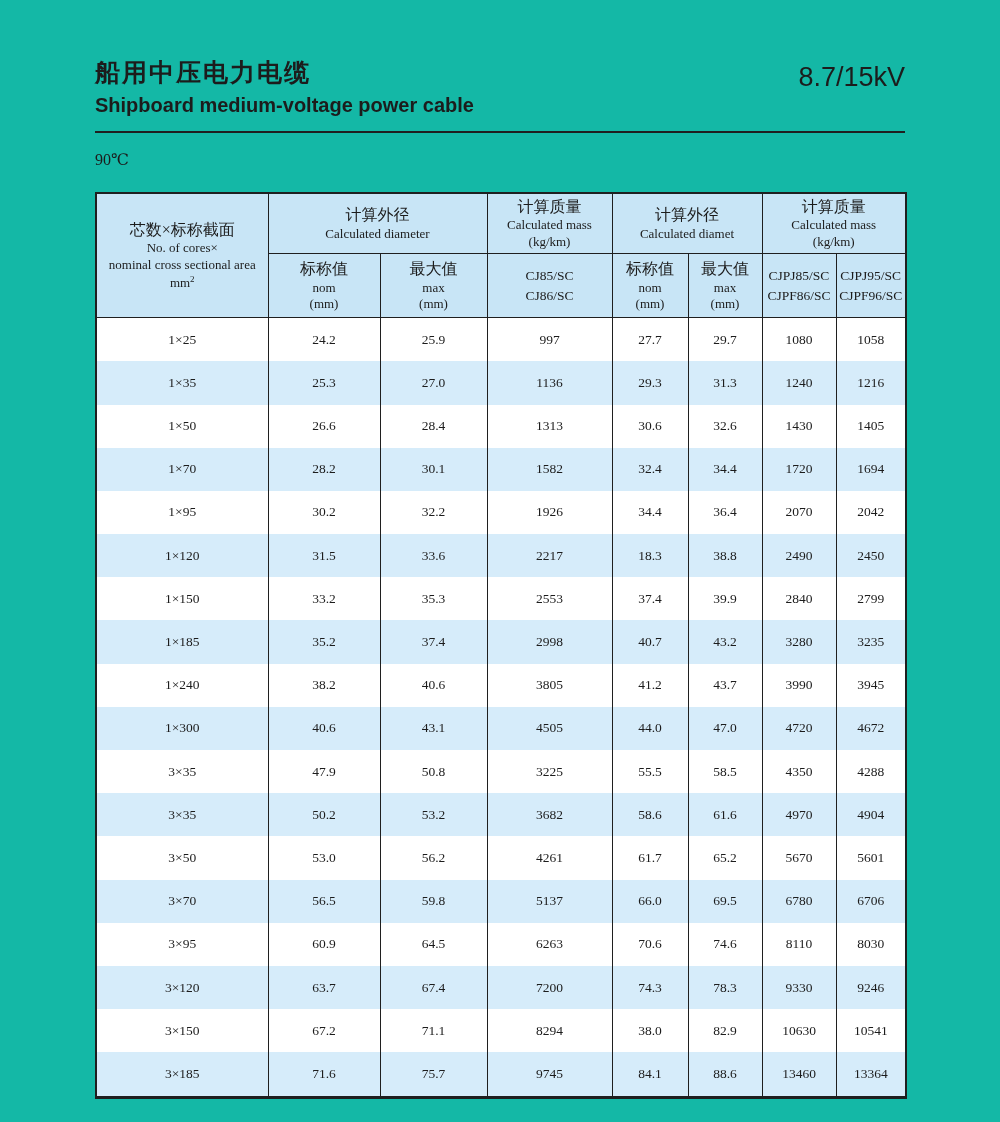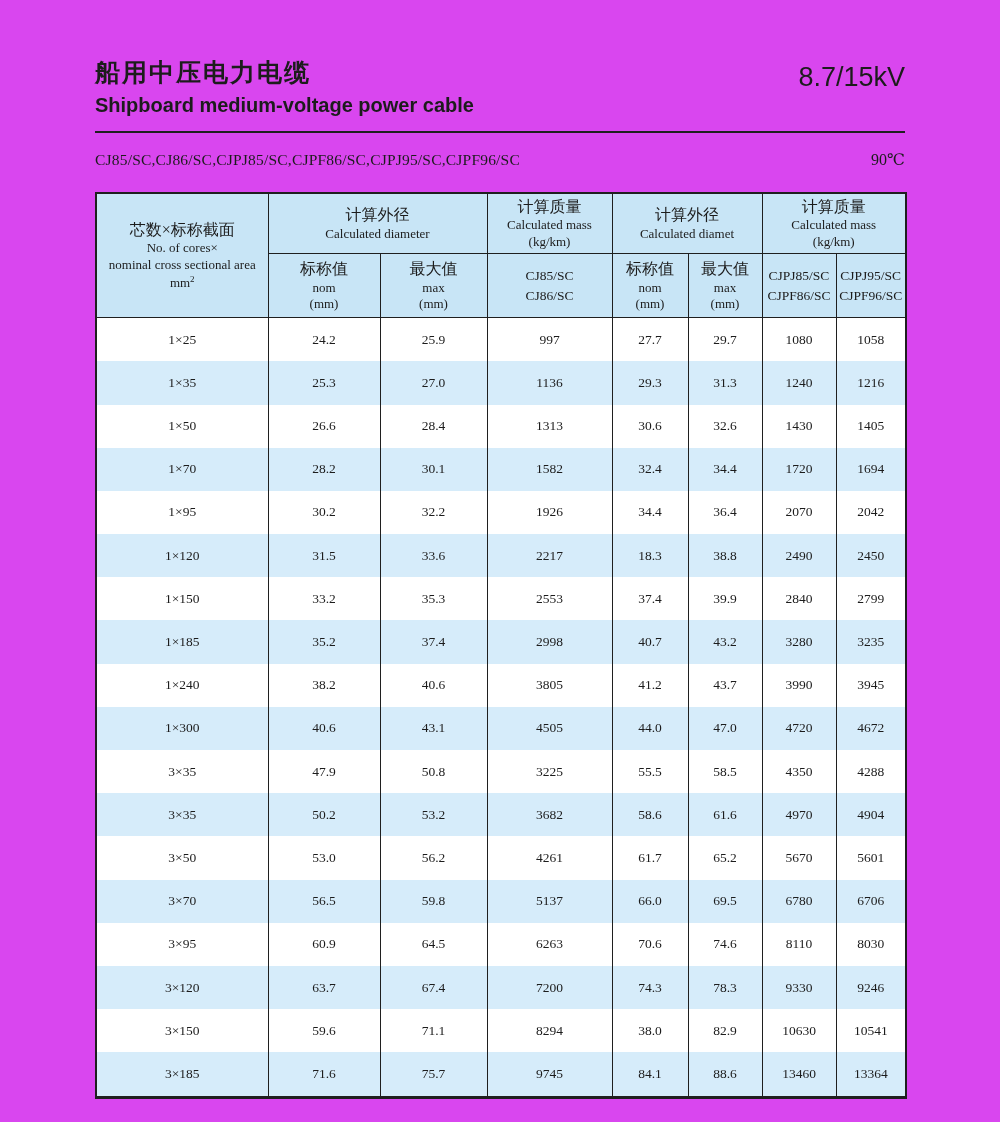--- a/index.html
+++ b/index.html
@@ -3,21 +3,21 @@
 <meta charset="utf-8">
 <style>
   :root{
     --header-bg:#c8e5f6;
     --row-alt-bg:#d6ecfa;
     --border:#1f1f1f;
     --ink:#1c1c1c;
   }
   html,body{margin:0;padding:0;background:#e8e8e8;}
   .page{
-    width:1000px;height:1122px;background:#d946ef;margin:0 auto;
+    width:1000px;height:1122px;background:#14b8a6;margin:0 auto;
     box-sizing:border-box;padding:58px 95px 0 95px;
     color:var(--ink);
     font-family:"Liberation Serif","DejaVu Serif",serif;
   }
   
   .title-row{display:flex;justify-content:space-between;align-items:flex-start;}
   .titles h1{
     margin:0;font-family:"Liberation Sans","DejaVu Sans",sans-serif;
     font-size:25px;font-weight:bold;letter-spacing:2px;line-height:1.15;
   }
@@ -74,21 +74,20 @@
     <div class="titles">
       <h1>船用中压电力电缆</h1>
       <h2>Shipboard medium-voltage power cable</h2>
     </div>
     <div class="voltage">8.7/15kV</div>
   </div>
 
   <div class="rule"></div>
 
   <div class="models-row">
-    <div class="models">CJ85/SC,CJ86/SC,CJPJ85/SC,CJPF86/SC,CJPJ95/SC,CJPF96/SC</div>
     <div class="temp">90℃</div>
   </div>
 
   <table class="spec">
     <colgroup>
       <col style="width:172px">
         <col style="width:112px">
         <col style="width:107px">
       <col style="width:125px">
         <col style="width:76px">
@@ -314,21 +313,21 @@
           <td>63.7</td>
           <td>67.4</td>
           <td>7200</td>
           <td>74.3</td>
           <td>78.3</td>
           <td>9330</td>
           <td>9246</td>
         </tr>
         <tr>
           <td>3×150</td>
-          <td>59.6</td>
+          <td>67.2</td>
           <td>71.1</td>
           <td>8294</td>
           <td>38.0</td>
           <td>82.9</td>
           <td>10630</td>
           <td>10541</td>
         </tr>
         <tr class="alt">
           <td>3×185</td>
           <td>71.6</td>

